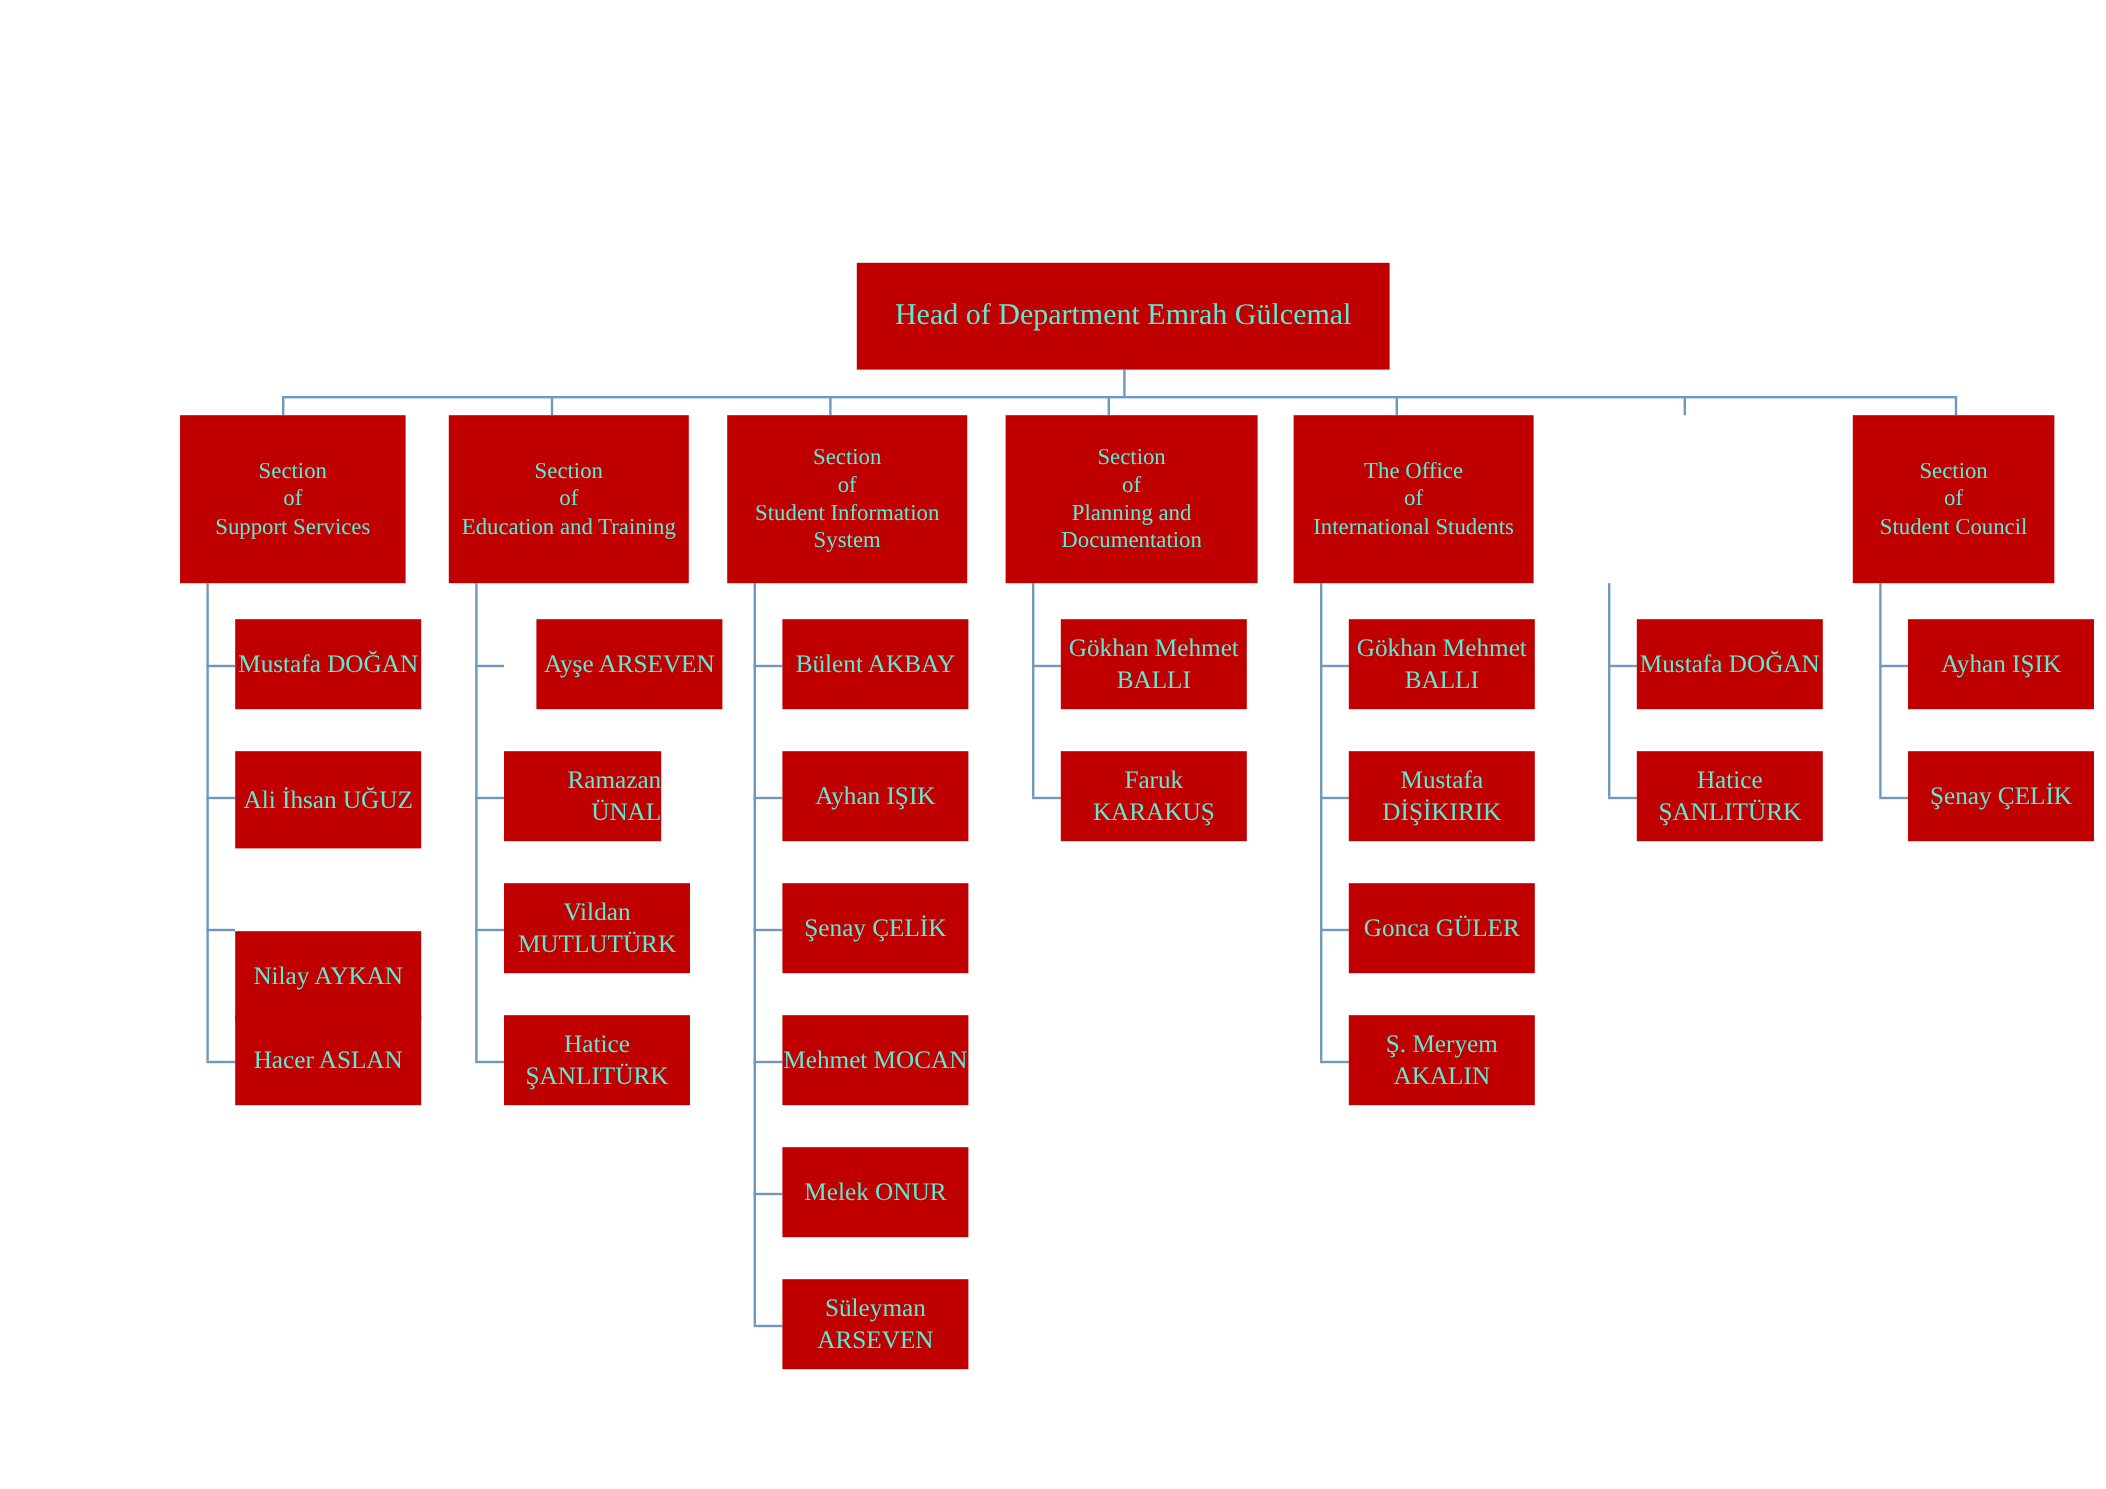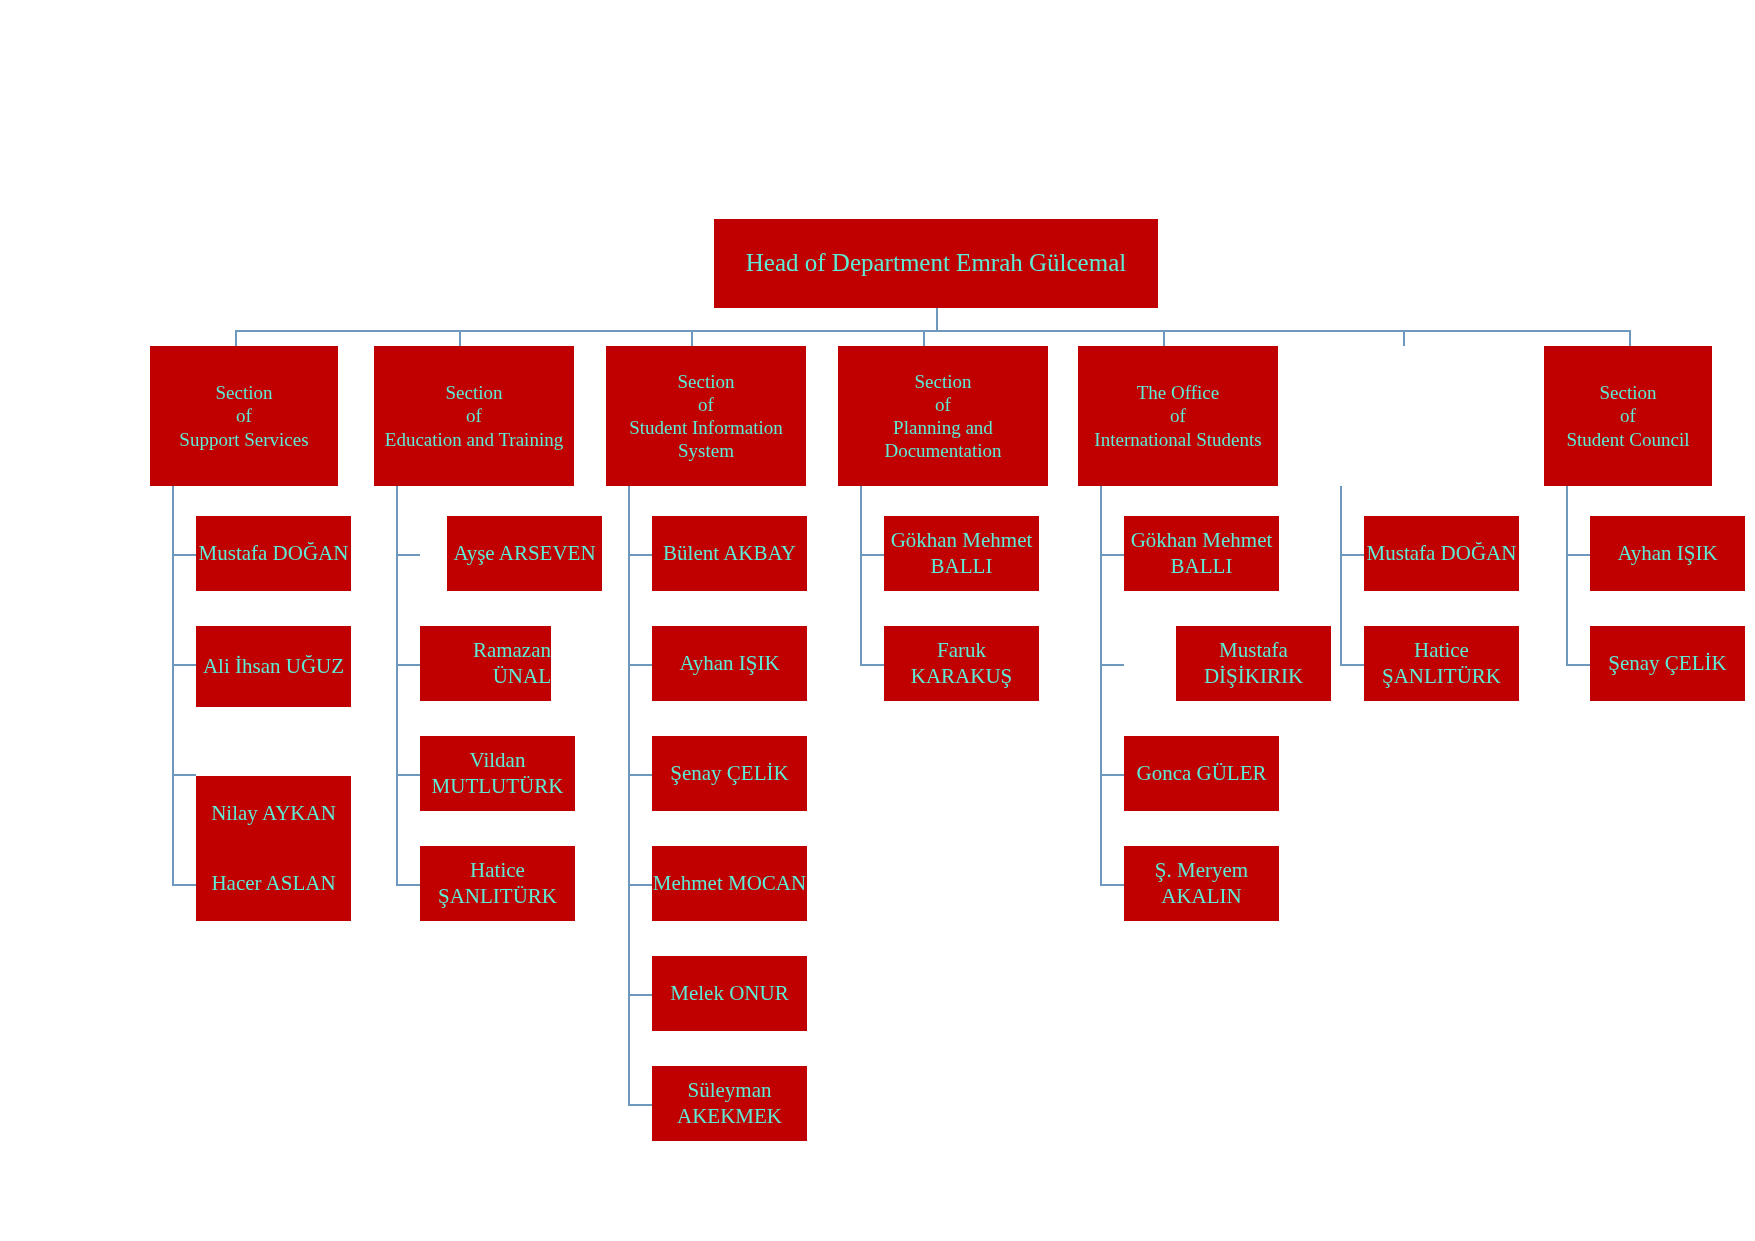--- a/index.html
+++ b/index.html
@@ -119,35 +119,35 @@
     <div class="box section-box" style="left:606px; top:346px; width:200px; height:140px;">Section
 of
 Student Information
 System</div>
     <div class="box name-box" style="left:652px; top:516px; width:155px; height:75px;">Bülent AKBAY</div>
     <div class="box name-box" style="left:652px; top:626px; width:155px; height:75px;">Ayhan IŞIK</div>
     <div class="box name-box" style="left:652px; top:736px; width:155px; height:75px;">Şenay ÇELİK</div>
     <div class="box name-box" style="left:652px; top:846px; width:155px; height:75px;">Mehmet MOCAN</div>
     <div class="box name-box" style="left:652px; top:956px; width:155px; height:75px;">Melek ONUR</div>
     <div class="box name-box" style="left:652px; top:1066px; width:155px; height:75px;">Süleyman
-AKEKMEK</div>
+ARSEVEN</div>
     <div class="box section-box" style="left:838px; top:346px; width:210px; height:140px;">Section
 of
 Planning and
 Documentation</div>
     <div class="box name-box" style="left:884px; top:516px; width:155px; height:75px;">Gökhan Mehmet
 BALLI</div>
     <div class="box name-box" style="left:884px; top:626px; width:155px; height:75px;">Faruk
 KARAKUŞ</div>
     <div class="box section-box" style="left:1078px; top:346px; width:200px; height:140px;">The Office
 of
 International Students</div>
     <div class="box name-box" style="left:1124px; top:516px; width:155px; height:75px;">Gökhan Mehmet
 BALLI</div>
-    <div class="box name-box" style="left:1176px; top:626px; width:155px; height:75px;">Mustafa
+    <div class="box name-box" style="left:1124px; top:626px; width:155px; height:75px;">Mustafa
 DİŞİKIRIK</div>
     <div class="box name-box" style="left:1124px; top:846px; width:155px; height:75px;">Ş. Meryem
 AKALIN</div>
     <div class="box name-box" style="left:1124px; top:736px; width:155px; height:75px;">Gonca GÜLER</div>
     <div class="box name-box" style="left:1364px; top:516px; width:155px; height:75px;">Mustafa DOĞAN</div>
     <div class="box name-box" style="left:1364px; top:626px; width:155px; height:75px;">Hatice
 ŞANLITÜRK</div>
     <div class="box section-box" style="left:1544px; top:346px; width:168px; height:140px;">Section
 of
 Student Council</div>

